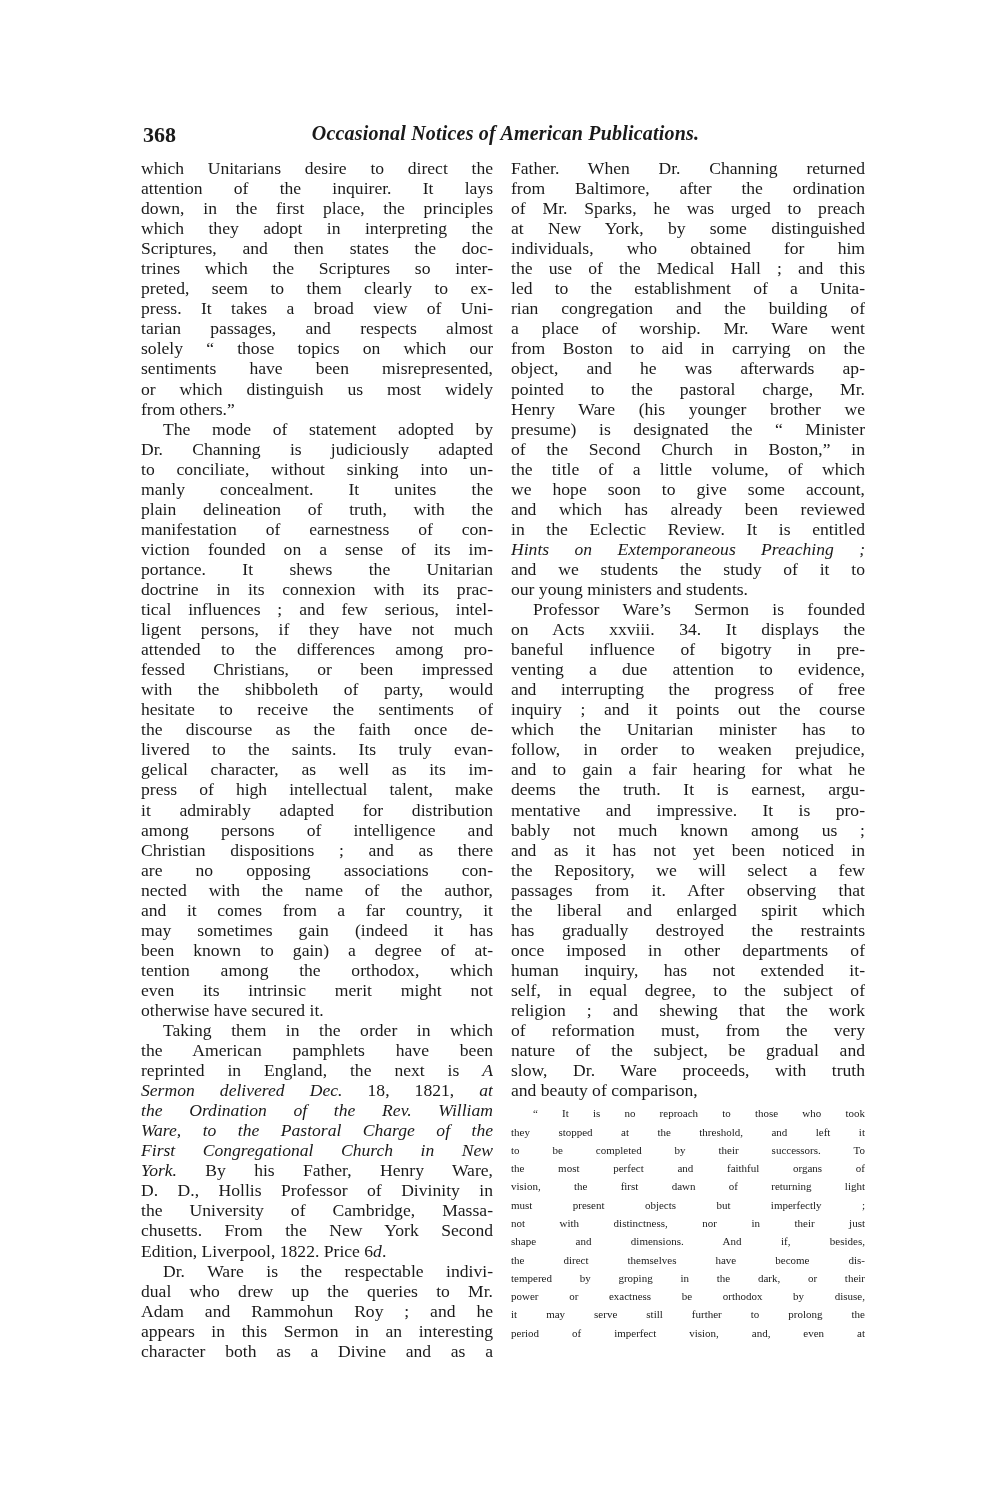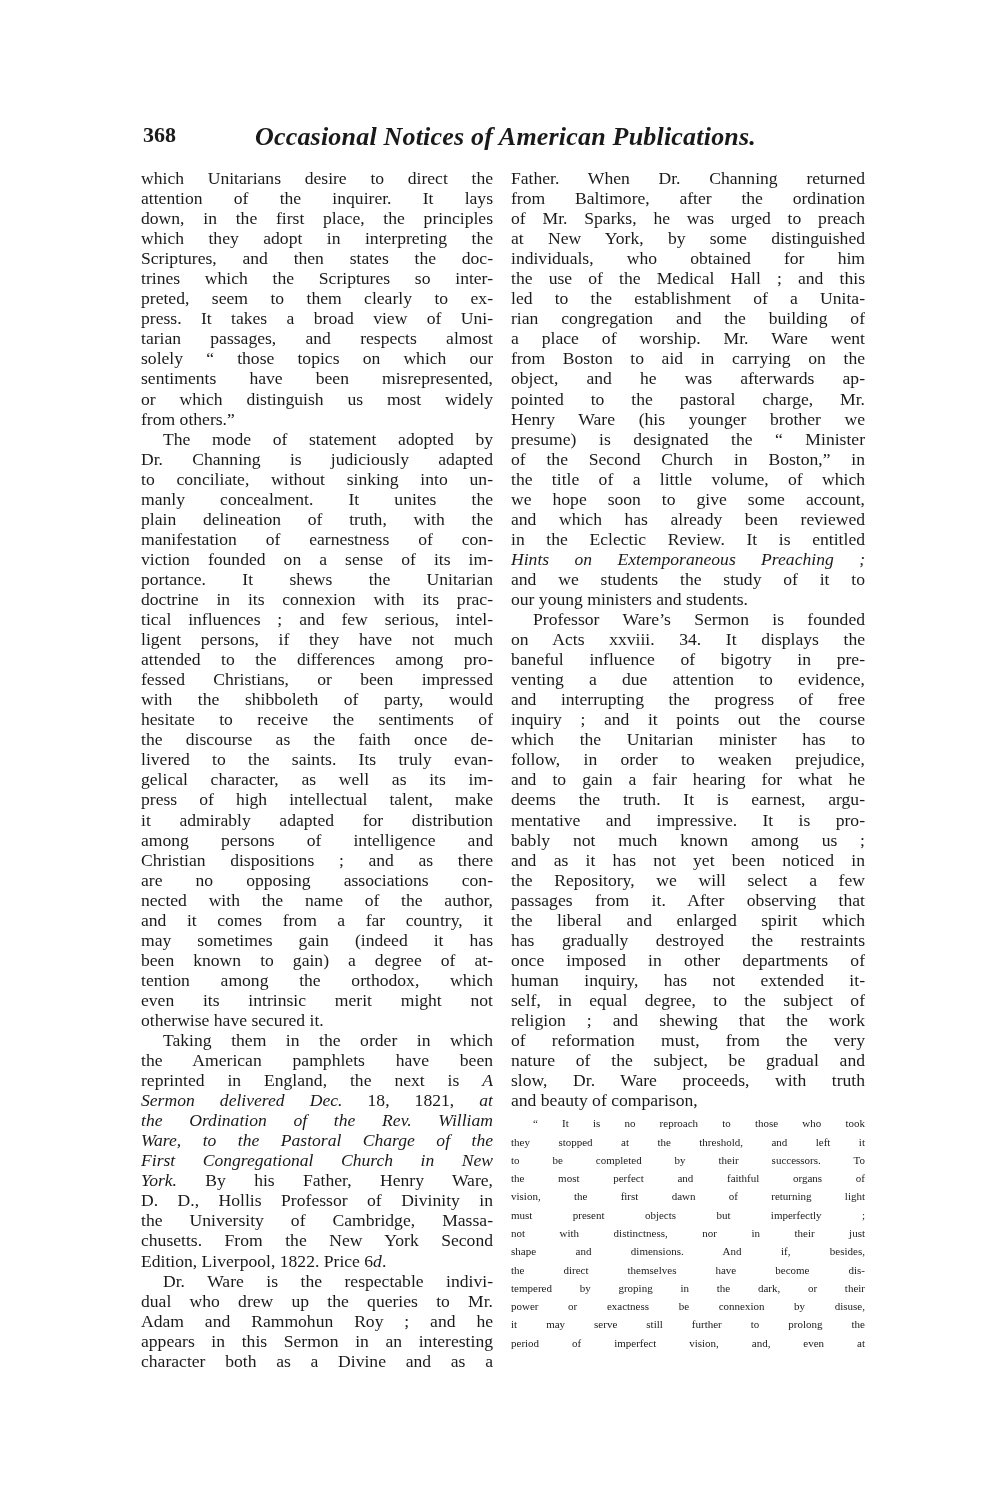--- a/index.html
+++ b/index.html
@@ -2,22 +2,22 @@
 <html><head>
 <meta charset="utf-8">
 <style>
   html, body { margin: 0; padding: 0; background: #ffffff; }
   body { width: 997px; height: 1498px; position: relative; overflow: hidden; color: #1a1a1a; }
   .page { position: absolute; left: 0; top: 0; width: 997px; height: 1498px; }
   .header { position: absolute; top: 122px; left: 143px; width: 725px; height: 22px;
     font-family: "Liberation Serif", serif; }
   .pagenum { position: absolute; left: 0; top: 0; font-weight: bold; font-size: 22px; }
   .running-title { position: absolute; left: 0; right: 0; text-align: center; top: 0;
-    font-style: italic; font-weight: bold; font-size: 26px; letter-spacing: 0.2px; }
-  .col { position: absolute; top: 168px; width: 352px;
+    font-style: italic; font-weight: bold; font-size: 20px; letter-spacing: 0.2px; }
+  .col { position: absolute; top: 158px; width: 352px;
     font-family: "Liberation Serif", serif; font-size: 17.6px; line-height: 20.05px; }
   .col-left { left: 141px; }
   .col-right { left: 511px; width: 354px; }
   .line { display: block; white-space: nowrap; text-align: justify; text-align-last: justify; height: 20.05px; overflow: hidden; }
   .line.last { text-align-last: left; }
   .line.indent { padding-left: 22px; }
   .para-gap { height: 4px; }
   .quote { font-size: 11px; line-height: 18.3px; }
   .quote .line { height: 18.3px; }
   .it { font-style: italic; }
@@ -149,18 +149,18 @@
         <span class="line indent">“ It is no reproach to those who took</span>
         <span class="line">they stopped at the threshold, and left it</span>
         <span class="line">to be completed by their successors.  To</span>
         <span class="line">the most perfect and faithful organs of</span>
         <span class="line">vision, the first dawn of returning light</span>
         <span class="line">must present objects but imperfectly ;</span>
         <span class="line">not with distinctness, nor in their just</span>
         <span class="line">shape and dimensions.  And if, besides,</span>
         <span class="line">the direct themselves have become dis-</span>
         <span class="line">tempered by groping in the dark, or their</span>
-        <span class="line">power or exactness be connexion by disuse,</span>
+        <span class="line">power or exactness be orthodox by disuse,</span>
         <span class="line">it may serve still further to prolong the</span>
         <span class="line">period of imperfect vision, and, even at</span>
       </div>
   </div>
 </div>
 
 </body></html>

